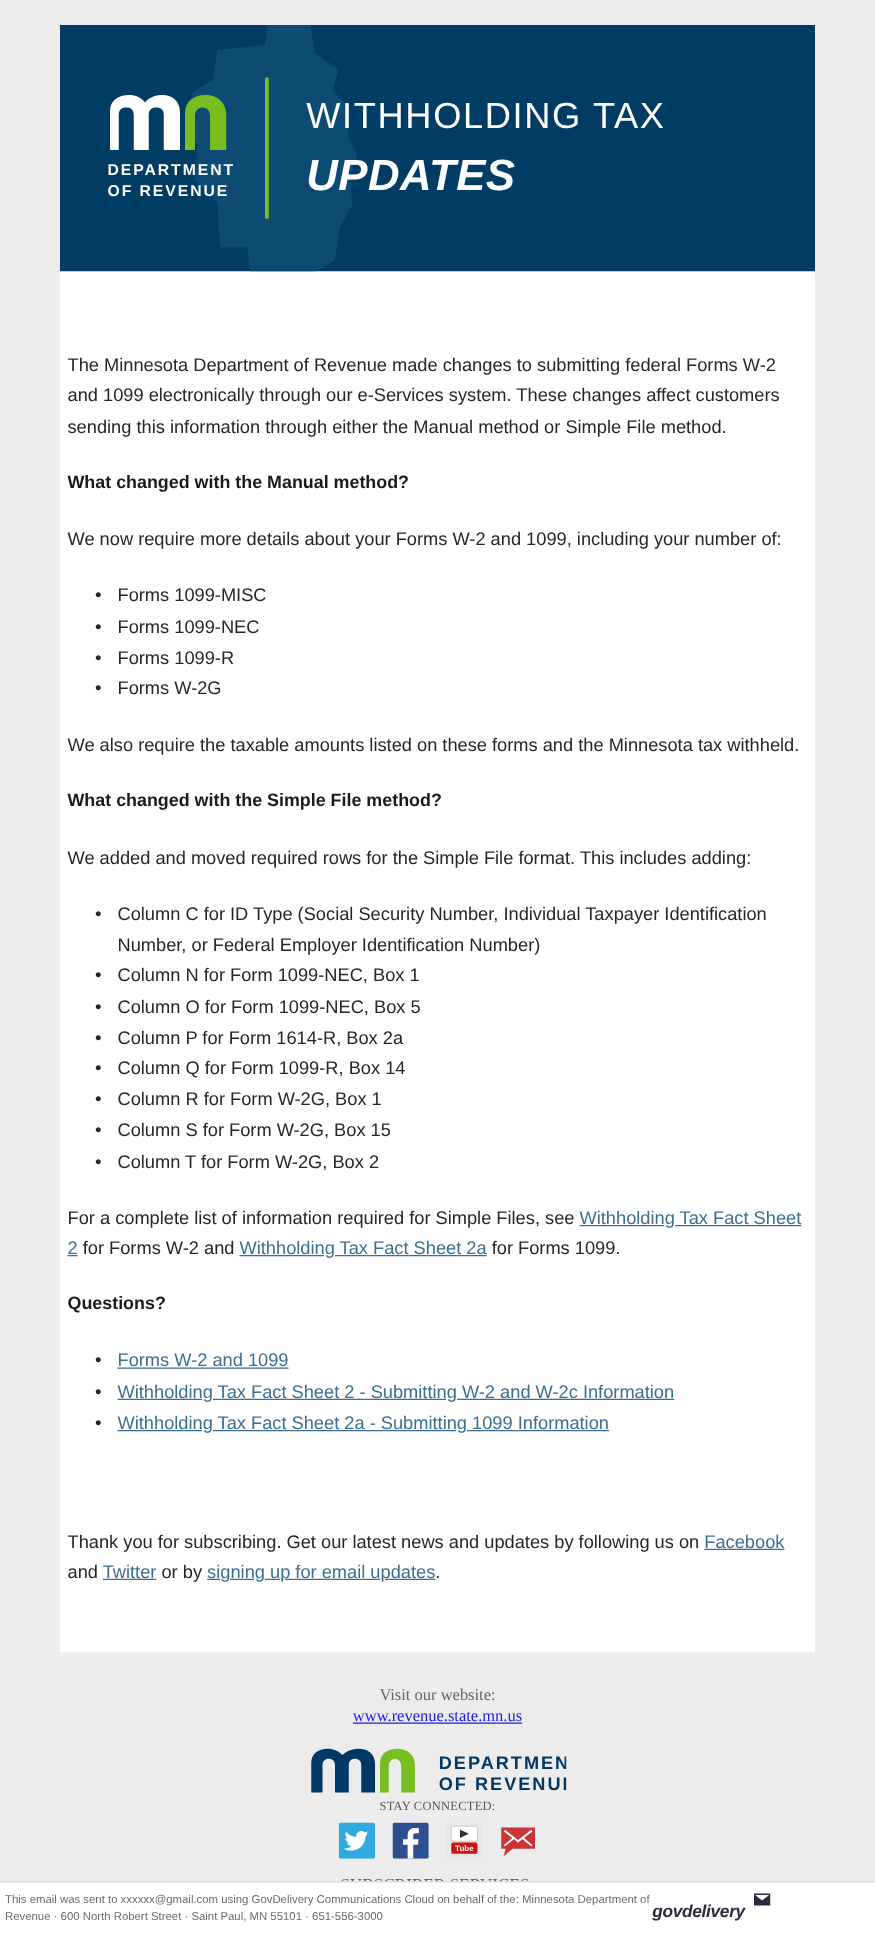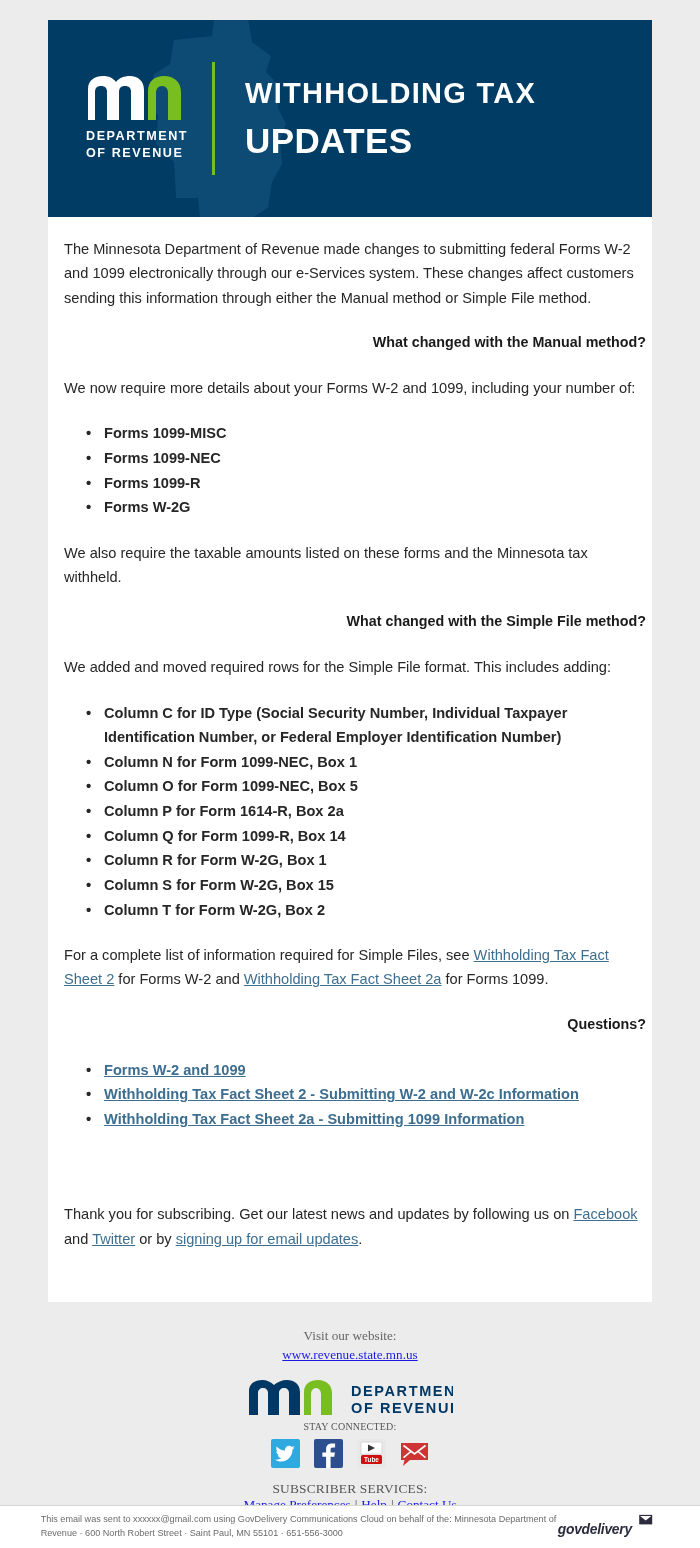--- a/index.html
+++ b/index.html
@@ -35,42 +35,42 @@
     color:#ffffff; font-weight:bold; font-size:12.6px;
     letter-spacing:1.55px; line-height:1.32; margin-top:7px;
     font-family:"Liberation Sans", sans-serif;
   }
   .banner-divider {
     width:3px; height:113px; background:#78be21; margin:0 30px 0 14px;
     flex:0 0 3px;
   }
   .banner-titles { color:#ffffff; }
   .banner-line1 {
-    font-size:29px; font-weight:700; letter-spacing:1.3px; line-height:1.12;
+    font-size:29px; font-weight:400; letter-spacing:1.3px; line-height:1.12;
     font-family:"Liberation Sans", sans-serif;
   }
   .banner-line2 {
     font-size:35px; font-weight:bold; letter-spacing:0.4px; line-height:1.12;
-    margin-top:12px; font-family:"Liberation Sans", sans-serif;
+    margin-top:12px; font-family:"Liberation Sans", sans-serif;font-style:italic;
   }
 
   
   .body-content {
-    padding:20px 6px 30px 16px;
-    color:#262626; font-size:14.6px; line-height:1.67;
+    padding:20px 6px 30px 6px;
+    color:#262626; font-size:14.6px; line-height:1.67;margin-top:44px;
   }
   .body-content p { margin:0 0 21px 0; }
   .body-content h3 {
-    margin:0 0 21px 0; font-size:14.3px; font-weight:bold; color:#1a1a1a;text-align:right;
+    margin:0 0 21px 0; font-size:14.3px; font-weight:bold; color:#1a1a1a;
   }
   .body-content ul {
     margin:0 0 21px 0; padding-left:40px; list-style:none;
   }
   .body-content li {
-    position:relative; margin:0 0 0.5px 0; line-height:1.66;font-weight:bold;
+    position:relative; margin:0 0 0.5px 0; line-height:1.66;
   }
   .body-content li:before {
     content:"\2022"; position:absolute; left:-18px; top:0;
     font-size:15px; color:#262626;
   }
   a.body-link { color:#3d6e8f; text-decoration:underline; }
   .spacer-block { height:50px; }
   .thanks { margin-top:0; }
 
   
@@ -96,21 +96,21 @@
     font-size:13.4px; color:#555555; letter-spacing:0.2px; margin-top:13px;
   }
   .sub-links { font-size:13.2px; margin-top:0px; color:#555; }
   .sub-links a { color:#1a1ae6; text-decoration:underline; }
   .sub-sep { color:#555555; padding:0 4px; }
 
   
   .bottombar {
     position:absolute; left:0; top:1505px; width:700px; height:43px;
     background:#ffffff; border-top:1px solid #d6d6d6;
-    display:flex; align-items:center; justify-content:center;
+    display:flex; align-items:center; justify-content:flex-start;
     padding:0 6px 0 4px;
   }
   .bottombar-text {
     font-family:"Liberation Sans", sans-serif;
     font-size:9.1px; line-height:1.5; color:#6b6b6b; max-width:580px;
   }
   .govd { display:flex; align-items:flex-start; padding-right:4px; }
   .govd-logo { height:26px; display:block; }
 </style>
 </head>

